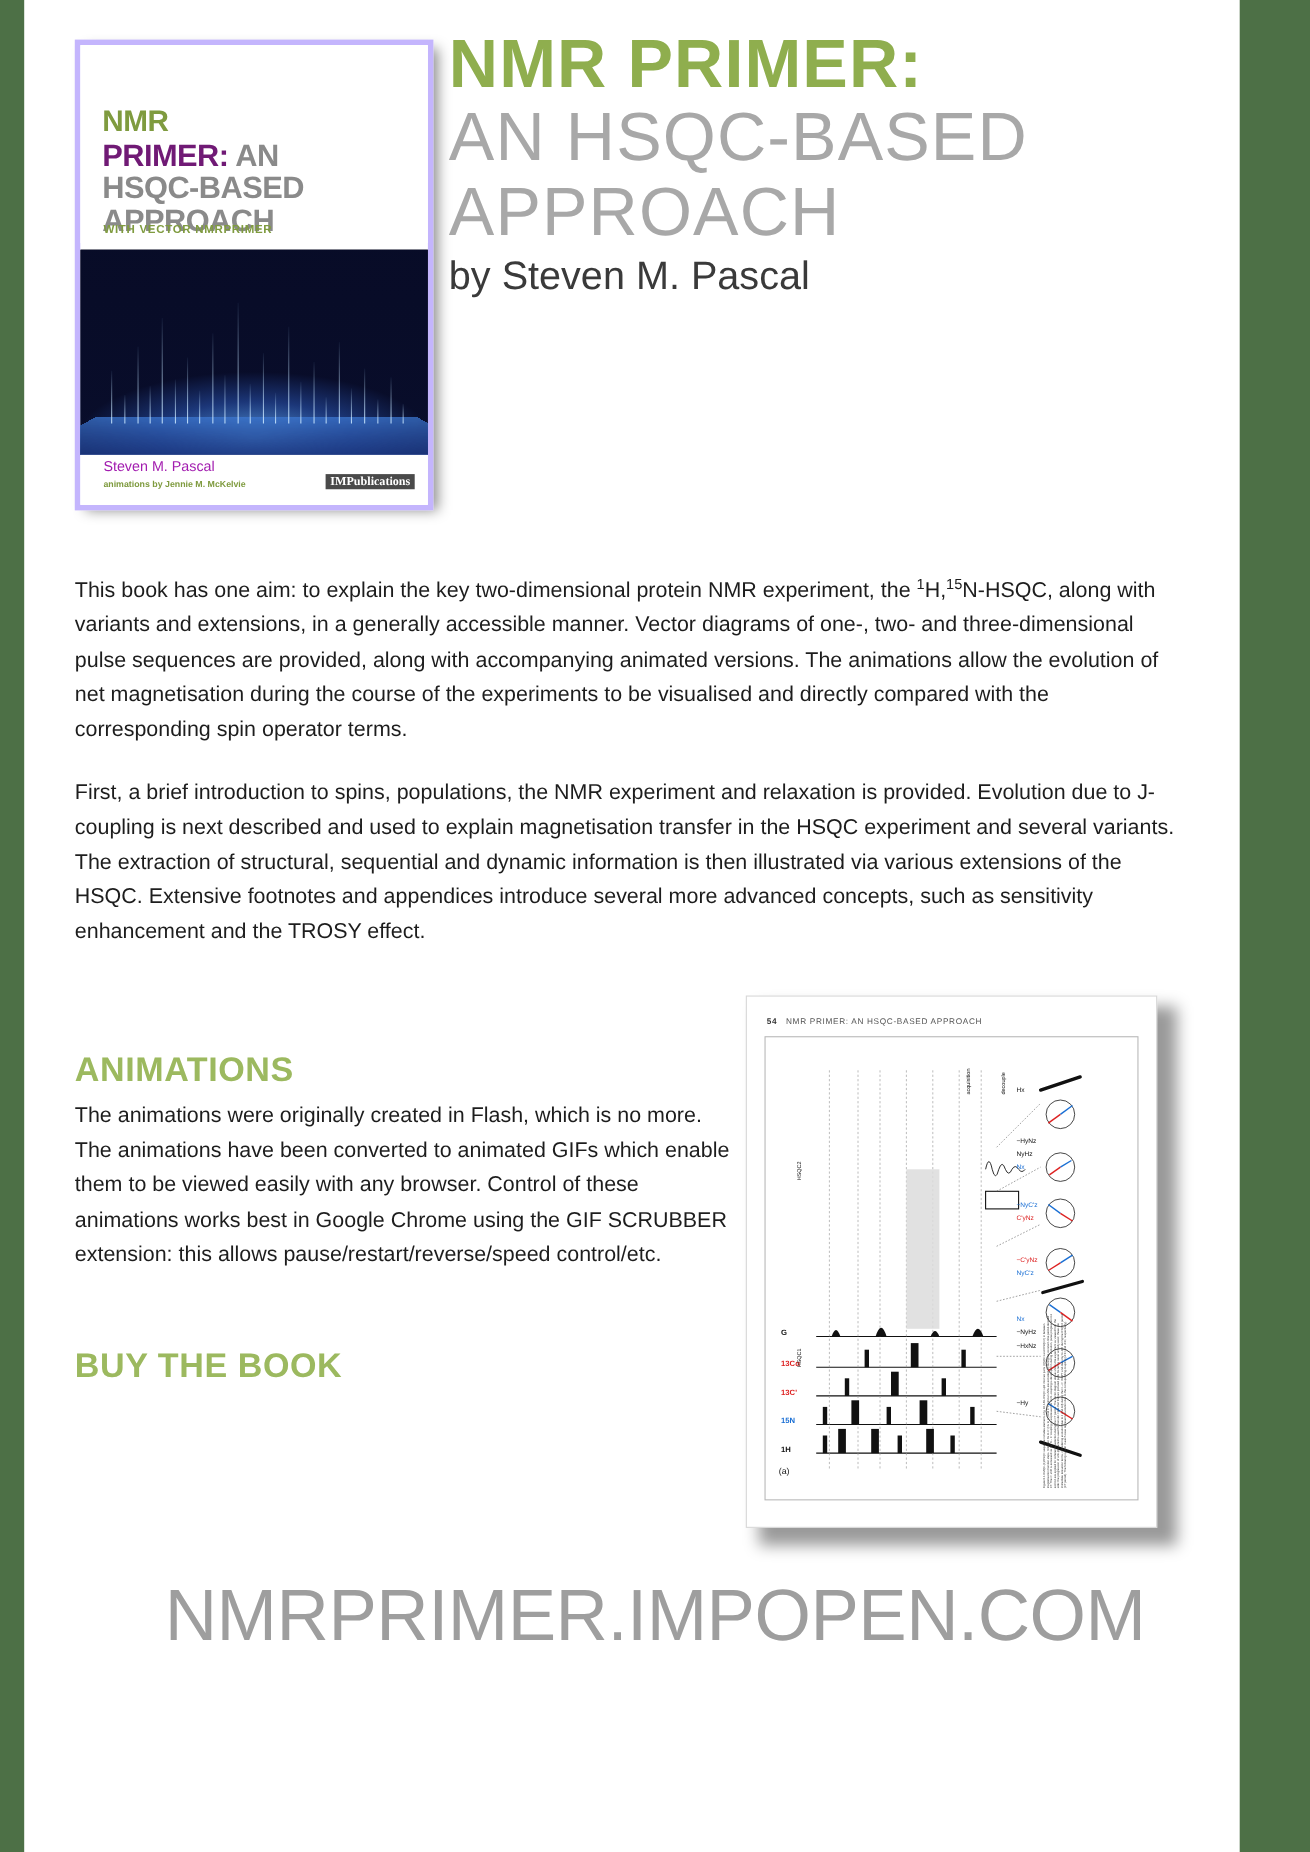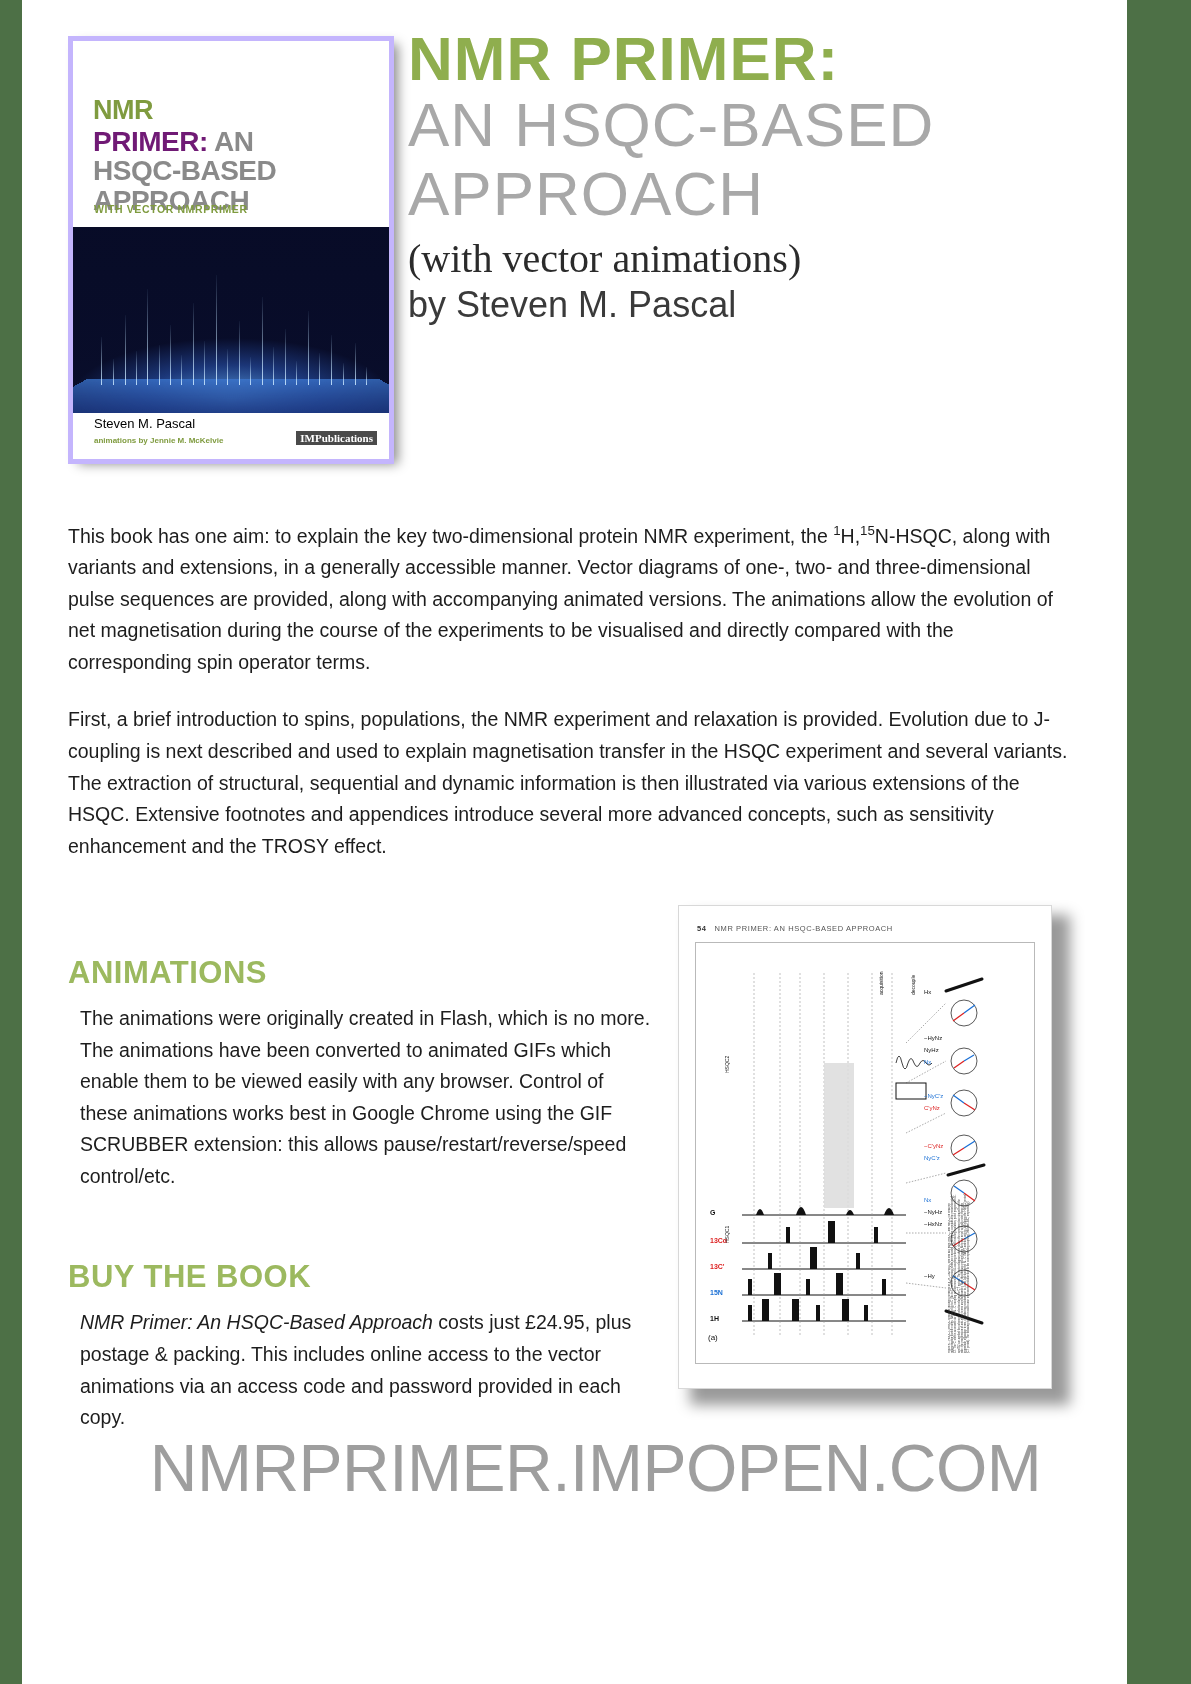--- a/index.html
+++ b/index.html
@@ -121,21 +121,21 @@
     bottom: 0;
     width: 316px;
     height: 46px;
     background: #ffffff;
   }
   .cover-author {
     position: absolute;
     left: 21px;
     bottom: 28px;
     font-size: 13px;
-    color: #000000;
+    color: #a21caf;
     font-family: "Liberation Sans", sans-serif;
   }
   .cover-anim-by {
     position: absolute;
     left: 21px;
     bottom: 14px;
     font-size: 8px;
     font-weight: bold;
     color: #7f9b3f;
     font-family: "Liberation Sans", sans-serif;
@@ -216,21 +216,21 @@
     color: #9cb95f;
     letter-spacing: 0.5px;
     margin: 0 0 8px 0;
   }
   .sec-head.buy { margin-top: 67px; }
   .sec-body {
     font-family: "Liberation Sans", sans-serif;
     font-size: 19.5px;
     line-height: 1.62;
     color: #1d1d1d;
-    margin: 12px;
+    margin: 0;
   }
   .sec-body .ital { font-style: italic; }
 
   
   .sample-shadow {
     position: absolute;
     left: 690px;
     top: 915px;
     width: 380px;
     height: 490px;
@@ -344,35 +344,33 @@
     <div class="cover-bottom"></div>
     <div class="cover-author">Steven M. Pascal</div>
     <div class="cover-anim-by">animations by Jennie M. McKelvie</div>
     <div class="cover-pub">IMPublications</div>
   </div>
 
   <div class="title-block">
     <div class="t-line1">NMR PRIMER:</div>
     <div class="t-line2">AN HSQC-BASED</div>
     <div class="t-line3">APPROACH</div>
-    <div class="t-line4">(with vector animations)</div>
     <div class="t-line5">by Steven M. Pascal</div>
   </div>
 
   <div class="body-text">
     <p><span>This book has one aim: to explain the key two-dimensional protein NMR experiment, the </span><sup>1</sup><span>H,</span><sup>15</sup><span>N-HSQC, along with variants and extensions, in a generally accessible manner. Vector diagrams of one-, two- and three-dimensional pulse sequences are provided, along with accompanying animated versions. The animations allow the evolution of net magnetisation during the course of the experiments to be visualised and directly compared with the corresponding spin operator terms.</span></p>
     <p>First, a brief introduction to spins, populations, the NMR experiment and relaxation is provided. Evolution due to J-coupling is next described and used to explain magnetisation transfer in the HSQC experiment and several variants. The extraction of structural, sequential and dynamic information is then illustrated via various extensions of the HSQC. Extensive footnotes and appendices introduce several more advanced concepts, such as sensitivity enhancement and the TROSY effect.</p>
   </div>
 
   <div class="left-col">
     <h2 class="sec-head">ANIMATIONS</h2>
     <p class="sec-body">The animations were originally created in Flash, which is no more. The animations have been converted to animated GIFs which enable them to be viewed easily with any browser. Control of these animations works best in Google Chrome using the GIF SCRUBBER extension: this allows pause/restart/reverse/speed control/etc.</p>
 
     <h2 class="sec-head buy">BUY THE BOOK</h2>
-    <p class="sec-body"><span class="ital">NMR Primer: An HSQC-Based Approach</span><span> costs just £24.95, plus postage &amp; packing. This includes online access to the vector animations via an access code and password provided in each copy.</span></p>
   </div>
 
   <div class="sample-shadow"></div>
   <div class="sample-page">
     <div class="sample-head">
       <span class="pgno">54</span><span>NMR PRIMER: AN HSQC-BASED APPROACH</span>
     </div>
     <div class="sample-frame">
       <svg class="pulse-svg" width="338" height="420" viewBox="0 0 338 420">
 

